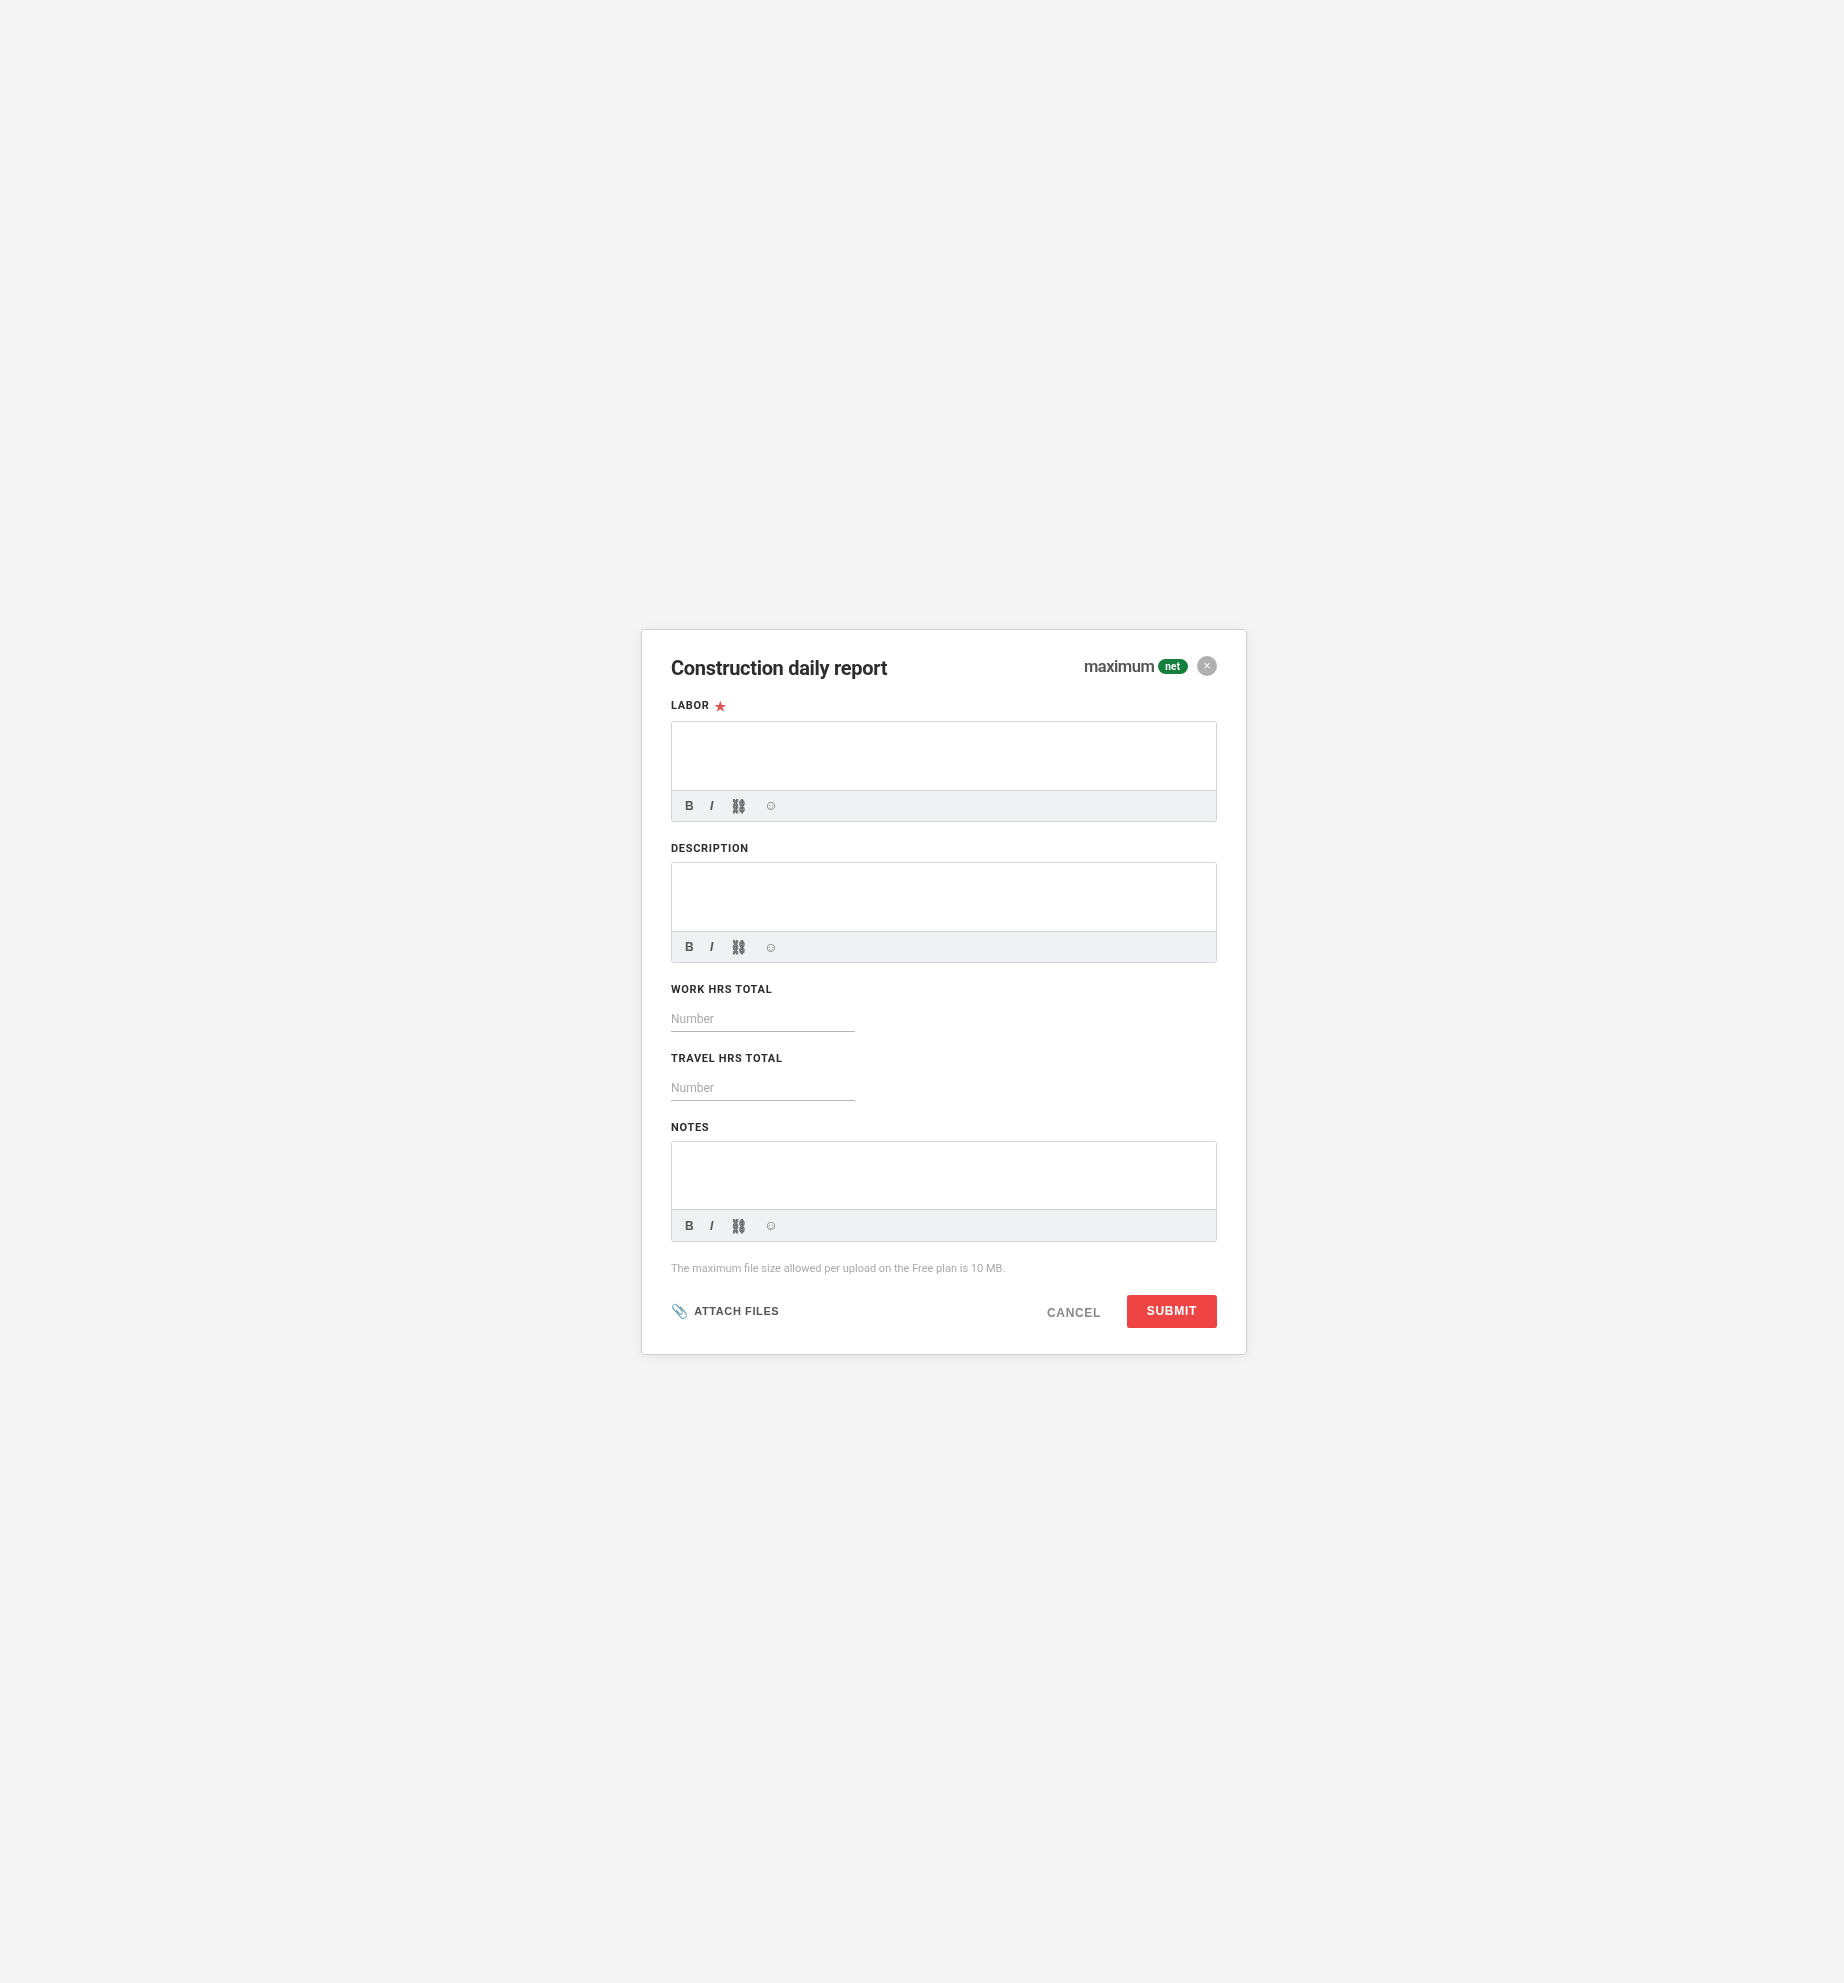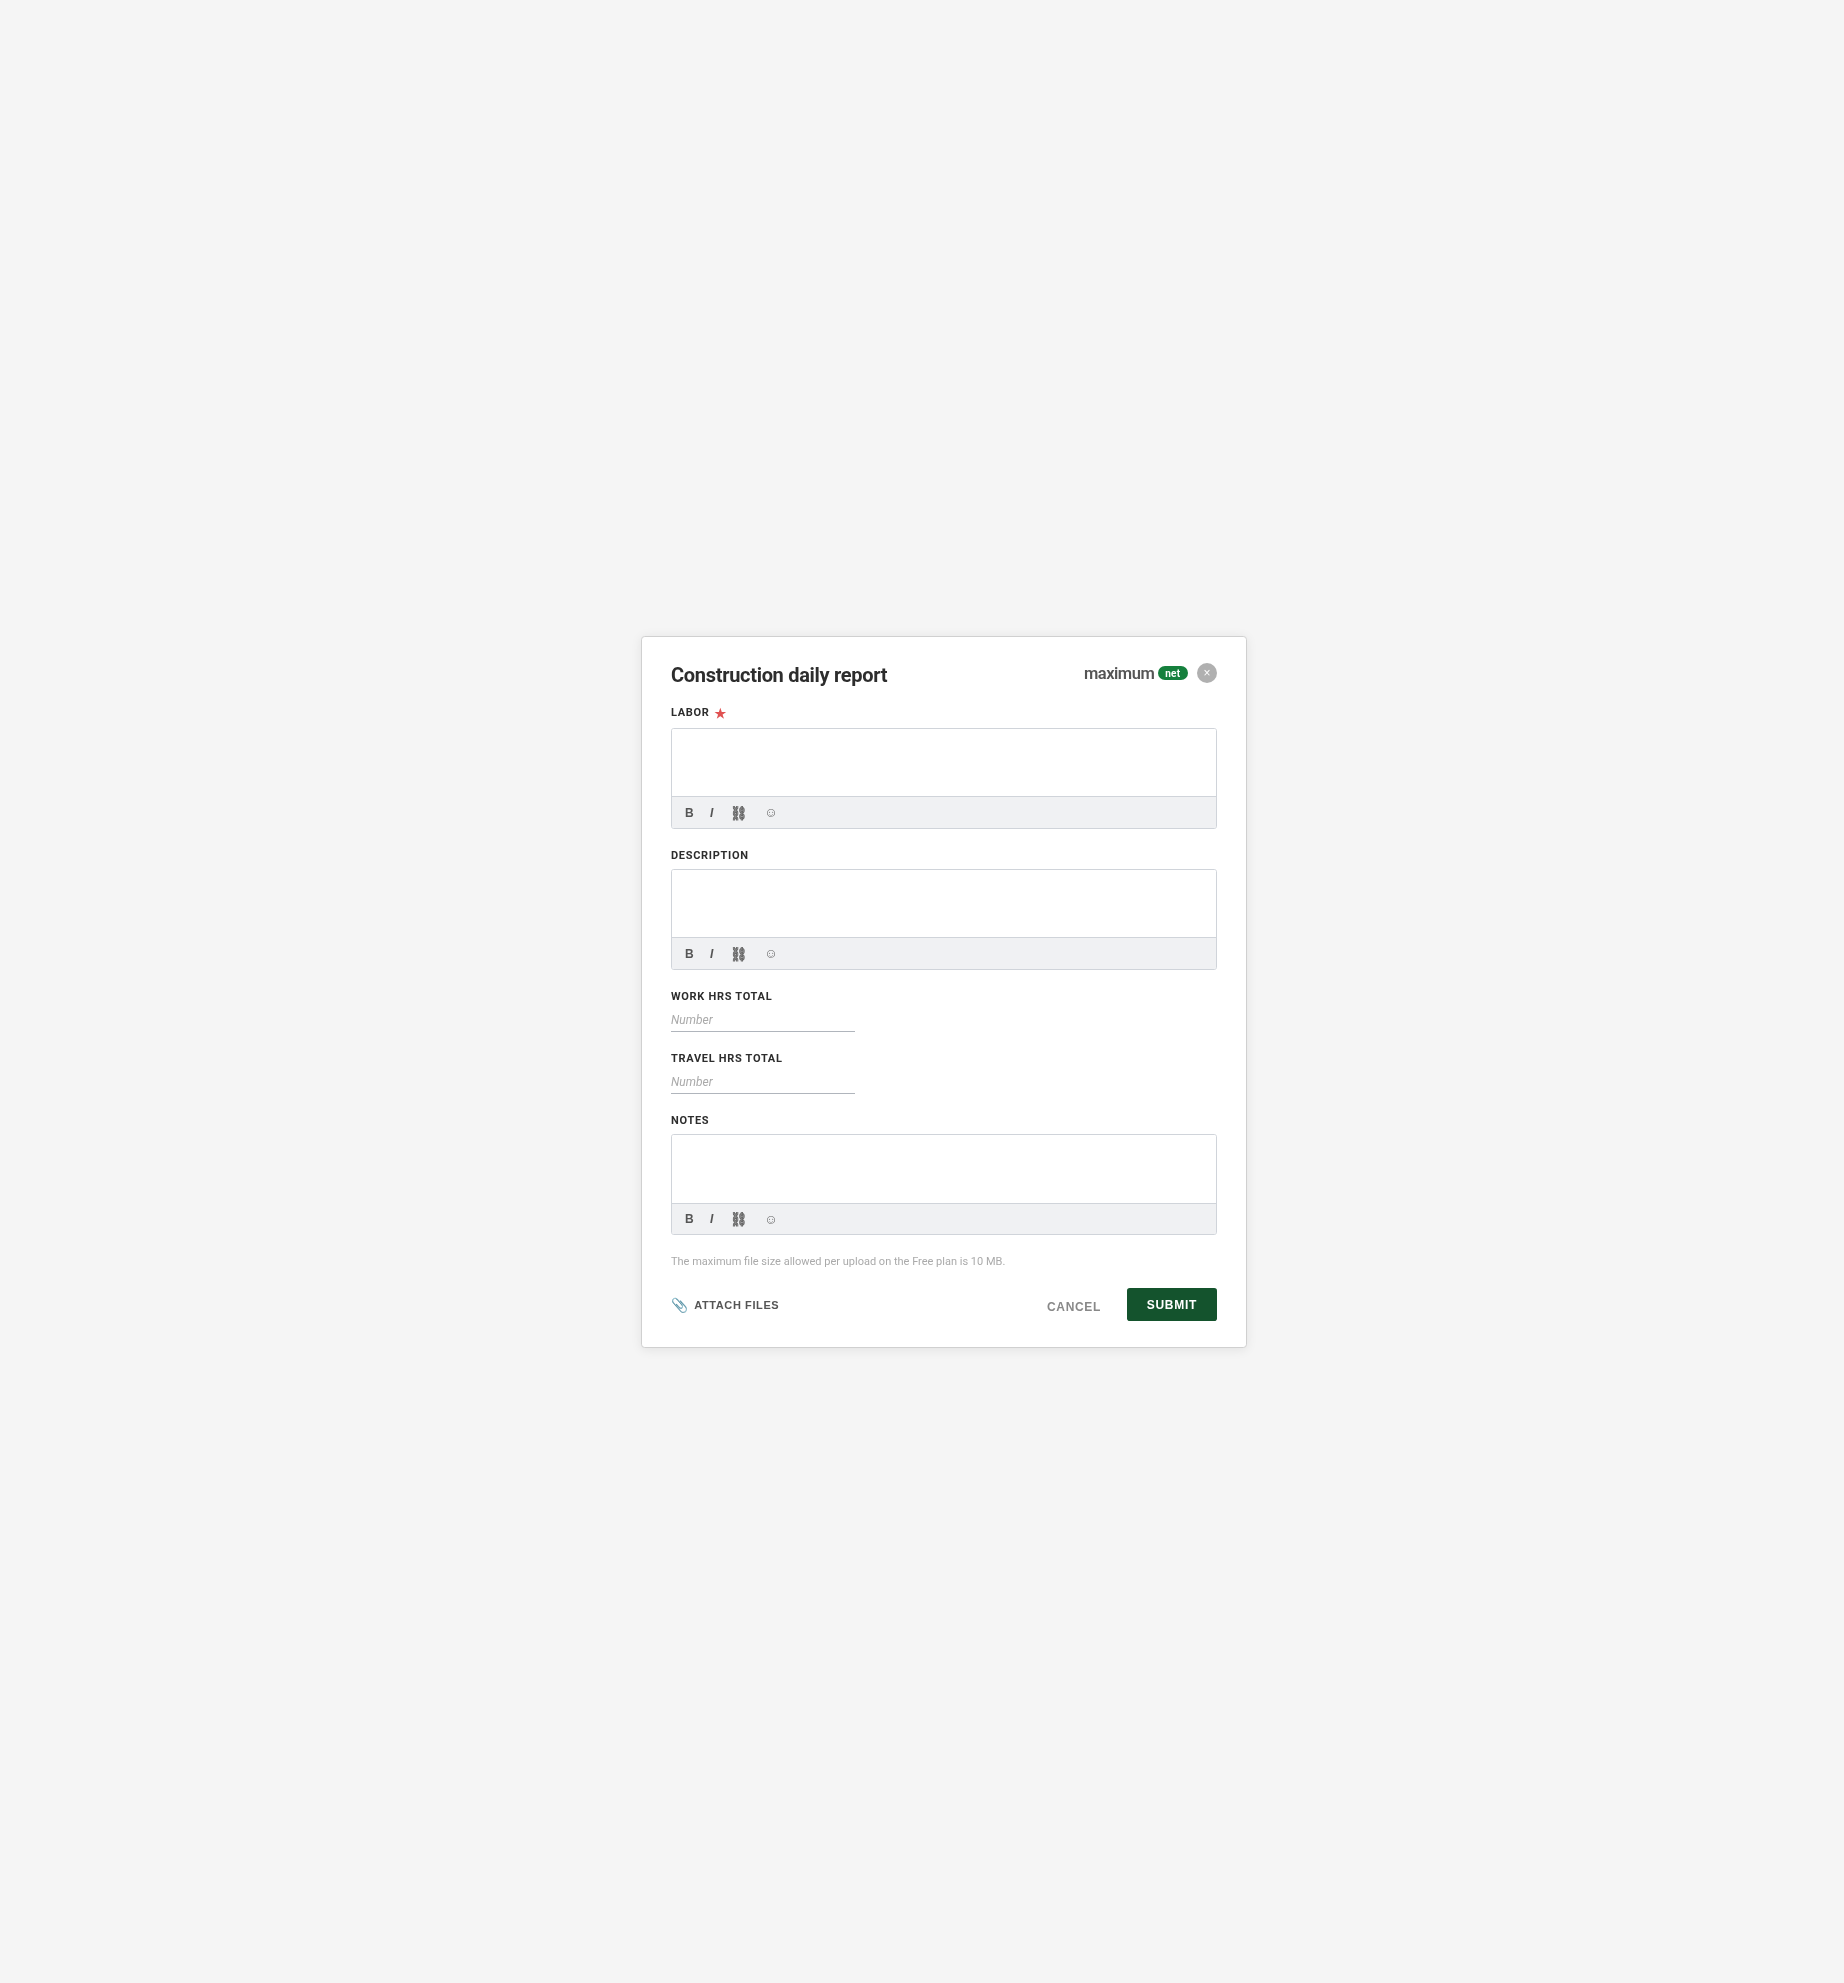--- a/index.html
+++ b/index.html
@@ -163,26 +163,25 @@
 
     .number-input-container {
       position: relative;
     }
 
     .number-input {
       border: none;
       border-bottom: 0.9px solid #b0b5bc;
       outline: none;
       padding: 3.7px 0;
-      font-size: 11px;
+      font-size: 17px;
       color: #0c4a6e;
       width: 184px;
       background: transparent;
       font-family: inherit;
-      font-style: italic;
     }
 
     .number-input::placeholder {
       color: #aaa;
       font-size: 12px;
     }
 
     .file-info-text {
       font-size: 11px;
       color: #aaa;
@@ -229,21 +228,21 @@
       cursor: pointer;
       color: #888;
       font-size: 12px;
       font-weight: 700;
       letter-spacing: 0.7px;
       text-transform: uppercase;
       padding: 7.3px 11px;
     }
 
     .submit-btn {
-      background: #14532d;
+      background: #ef4444;
       border: none;
       cursor: pointer;
       color: #ffffff;
       font-size: 12px;
       font-weight: 700;
       letter-spacing: 0.7px;
       text-transform: uppercase;
       padding: 9.2px 20px;
       border-radius: 2.8px;
     }

